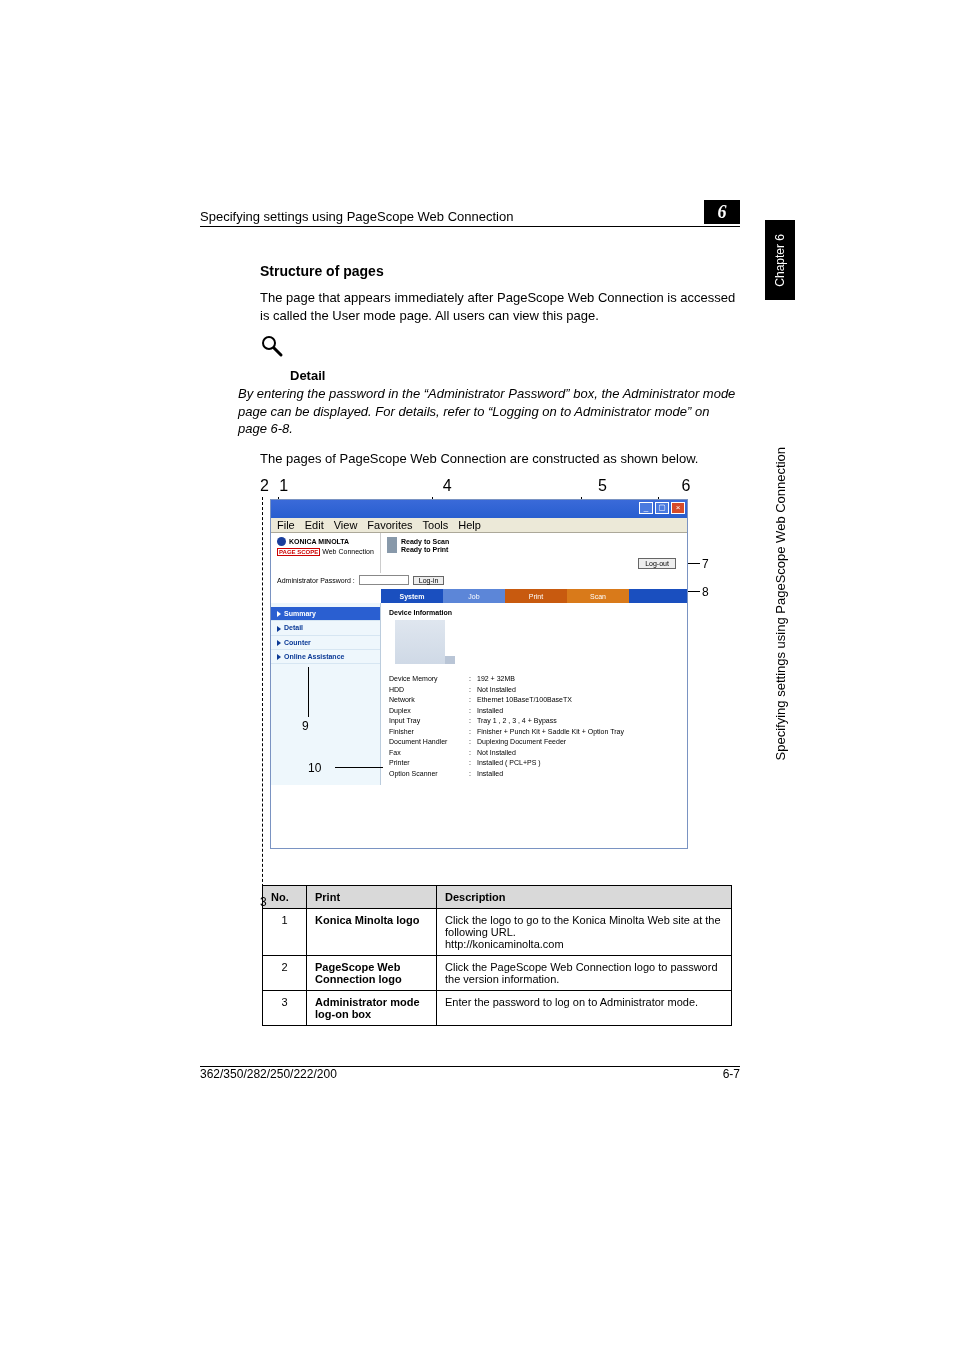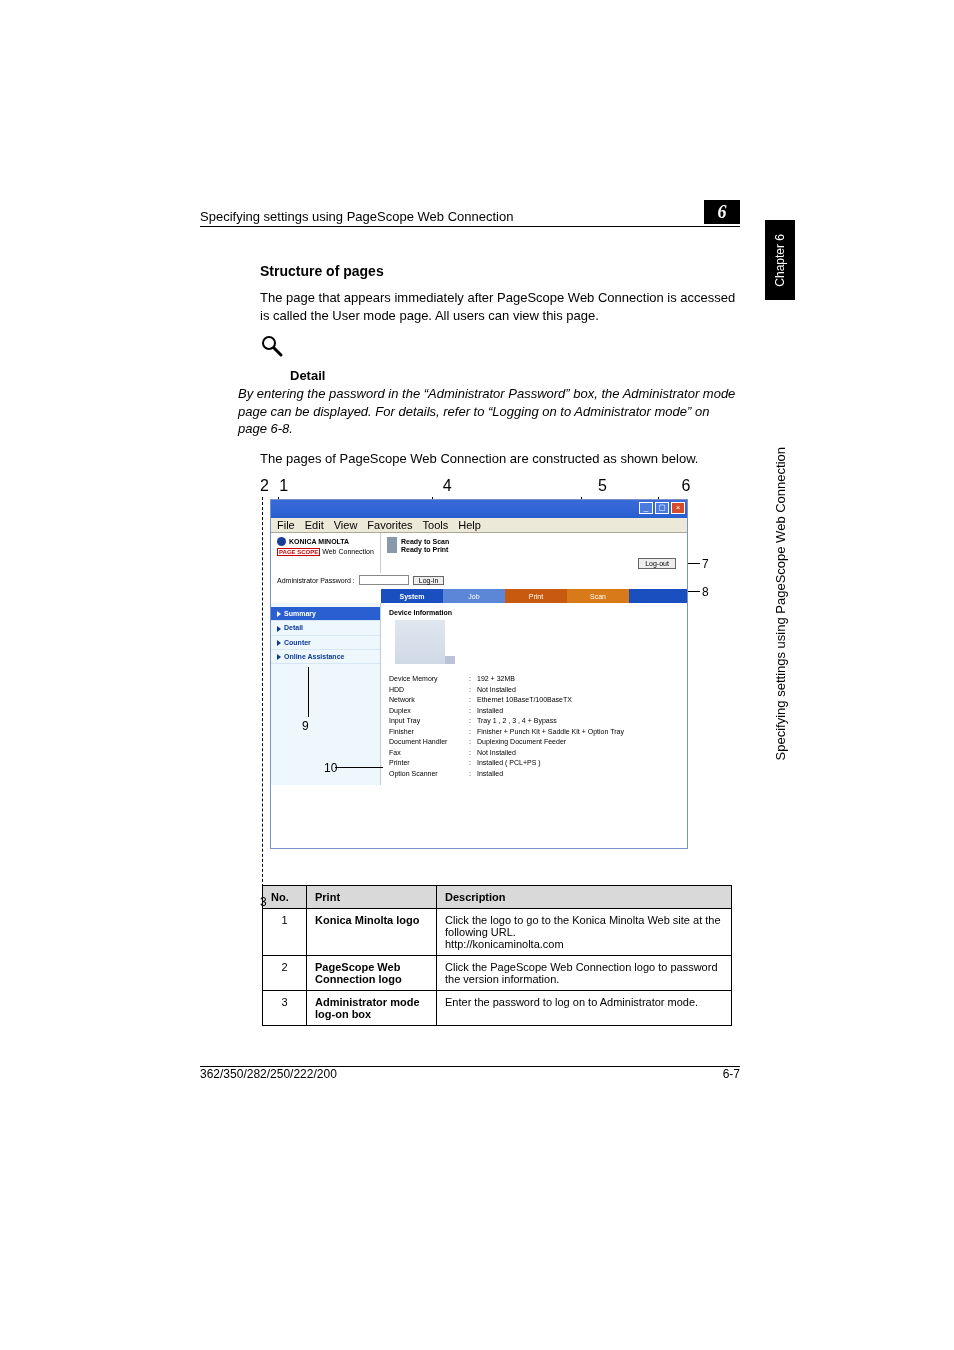--- a/index.html
+++ b/index.html
@@ -232,21 +232,21 @@
       </div>
     </div>
 
     <div class="ss-callout" style="left:502px; top:58px;">7</div>
     <div class="line" style="left:488px; top:64px; width:12px; height:1px;"></div>
     <div class="ss-callout" style="left:502px; top:86px;">8</div>
     <div class="line" style="left:488px; top:92px; width:12px; height:1px;"></div>
 
     <div class="ss-callout" style="left:102px; top:220px;">9</div>
     <div class="line" style="left:108px; top:168px; width:1px; height:50px;"></div>
-    <div class="ss-callout" style="left:124px; top:262px;">10</div>
+    <div class="ss-callout" style="left:108px; top:262px;">10</div>
     <div class="line" style="left:135px; top:268px; width:48px; height:1px;"></div>
 
     <div class="ss-callout" style="left:60px; top:396px;">3</div>
   </div>
 
   <table class="tbl">
     <tbody>
         <tr>
       <th>No.</th>
       <th>Print</th>

